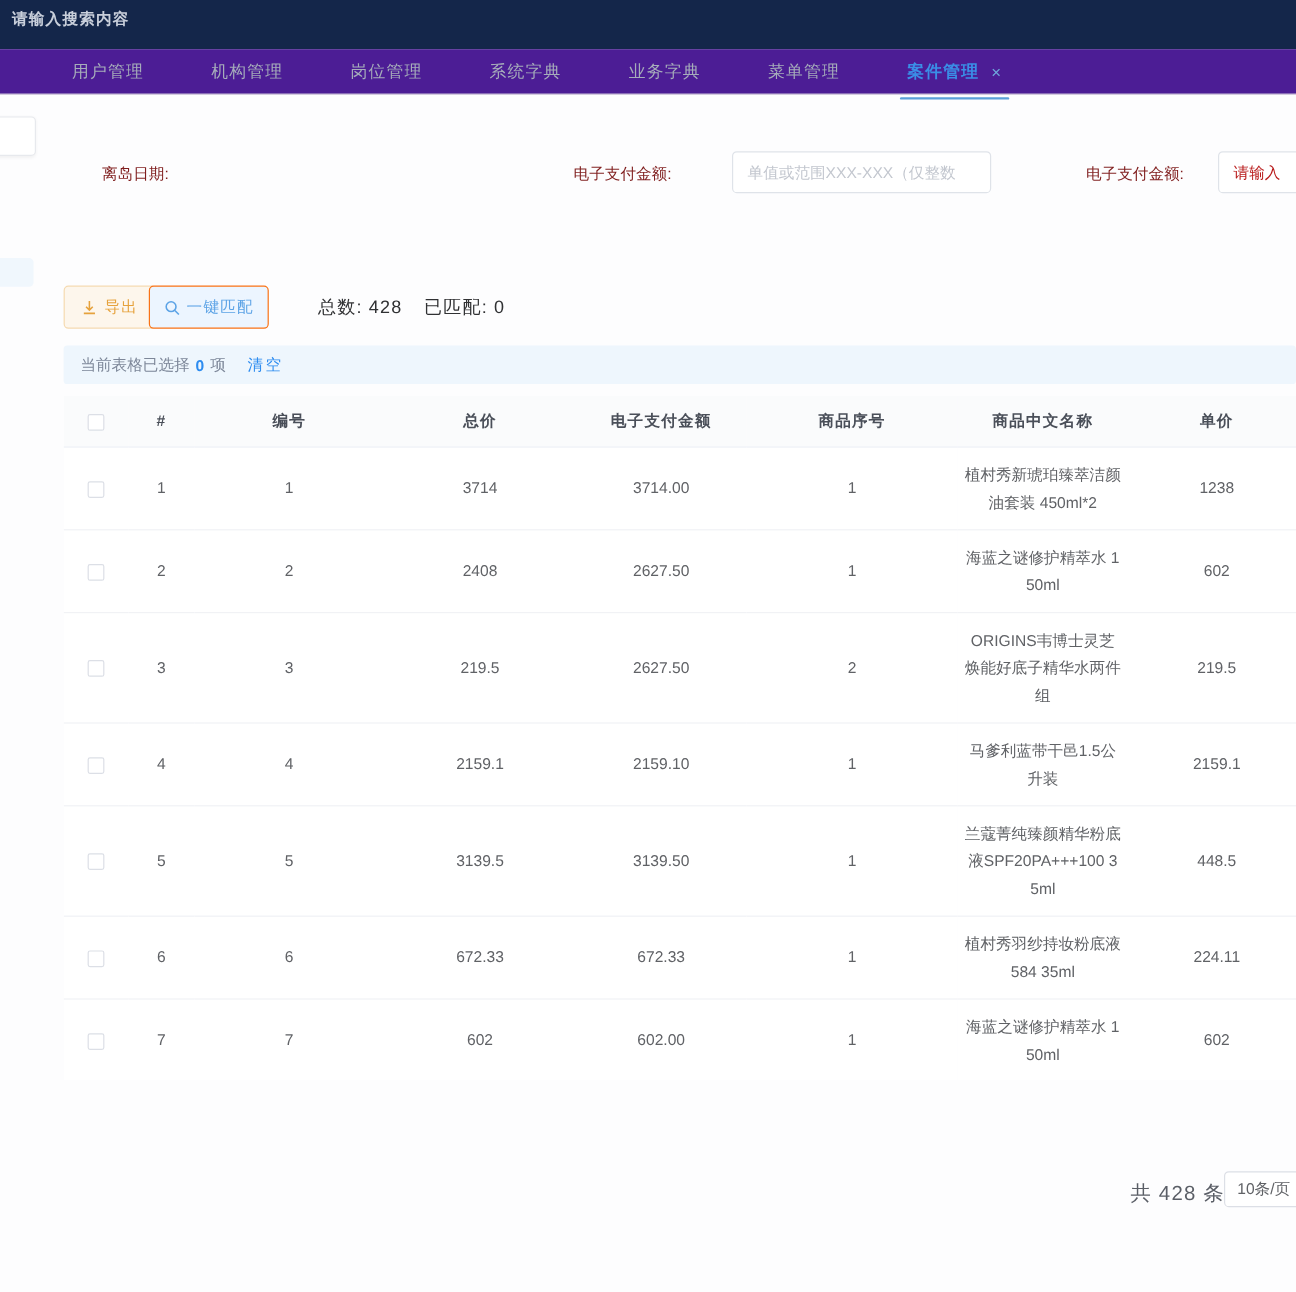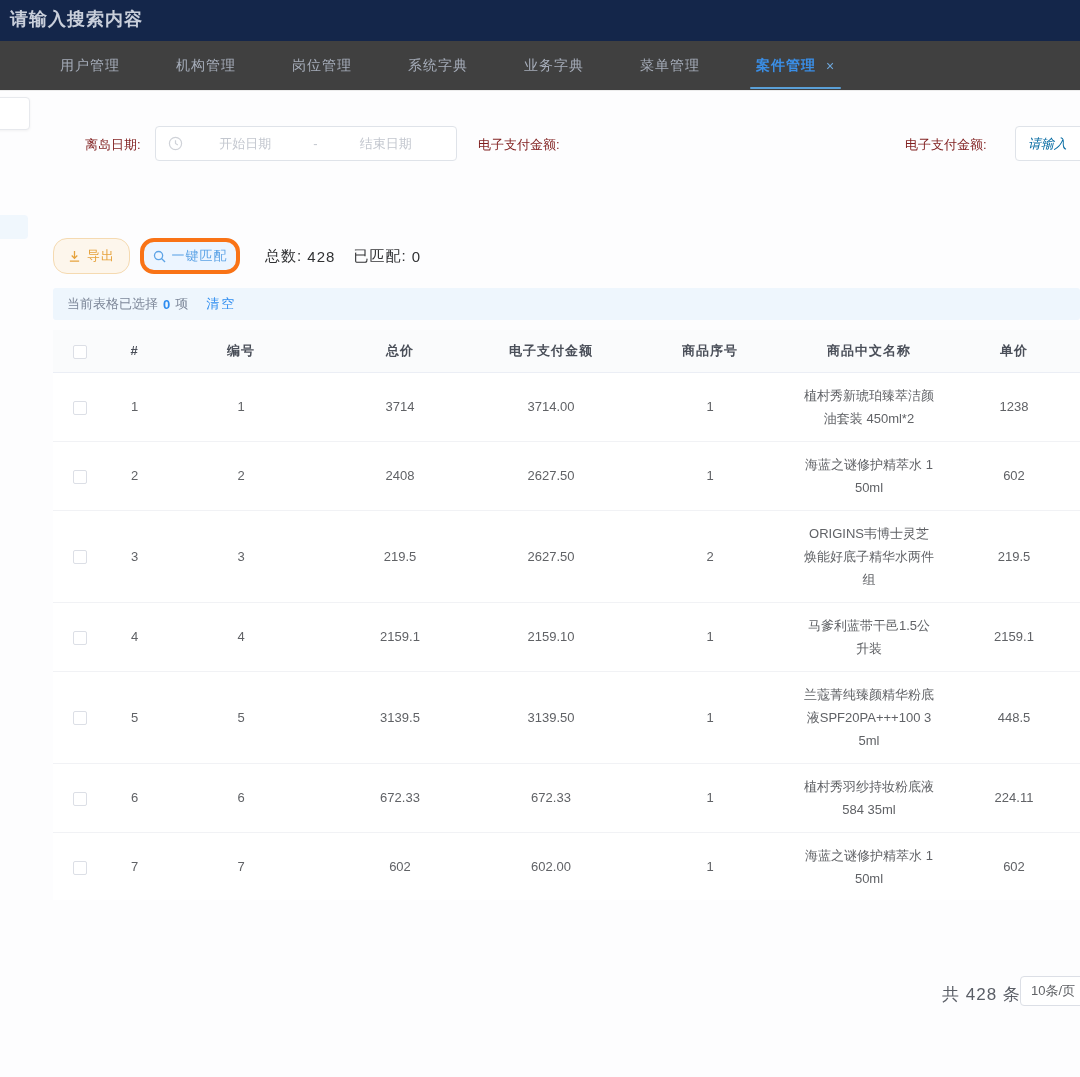--- a/index.html
+++ b/index.html
@@ -11,28 +11,28 @@
     color:#606266;
   }
 
   
   .navbar {
     position:absolute; left:0; top:0; width:1080px; height:41px;
     background:#14264a;
   }
   .navbar .search-ph {
     position:absolute; left:10px; top:7px;
-    font-size:18px; font-weight:600; color:#c9cfdb; letter-spacing:1px;
+    font-size:13px; font-weight:600; color:#c9cfdb; letter-spacing:1px;
     cursor:text;
   }
 
   
   .tabbar {
-    position:absolute; left:0; top:41px; width:1080px; height:50px;
-    background:#404040; border-bottom:1px solid #ececec;
+    position:absolute; left:0; top:41px; width:1080px; height:38px;
+    background:#4c1d95; border-bottom:1px solid #ececec;
     display:flex; align-items:center; padding-left:60px;
   }
   .tab {
     position:relative; height:50px; display:flex; align-items:center;
     margin-right:56px; font-size:14px; color:#a6adba; cursor:pointer;
     letter-spacing:1px; white-space:nowrap;
   }
   .tab.active { color:#3a8ee6; font-weight:600; }
   .tab.active::after {
     content:""; position:absolute; left:-6px; right:-6px; bottom:2px;
@@ -62,36 +62,36 @@
     display:flex; align-items:center; font-size:13px; color:#c0c4cc;
     cursor:text;
   }
   .date-range { left:155px; width:302px; padding:0 12px; }
   .date-range .ph { flex:1; text-align:center; color:#c3c7cf; }
   .date-range .sep { width:24px; text-align:center; color:#c3c7cf; }
   .clock { width:15px; height:15px; flex:0 0 15px; margin-right:4px; opacity:.75; }
   .amount-input { left:610px; width:216px; padding:0 12px; }
   .amount-input .ph { color:#c3c7cf; }
   .name-input { left:1015px; width:120px; padding:0 12px; }
-  .name-input .ph { color:#0369a1;font-style:italic; }
+  .name-input .ph { color:#b91c1c; }
 
   
   .toolbar { position:absolute; left:0; top:238px; width:1080px; height:36px; }
   .btn {
-    position:absolute; top:0; height:36px; border-radius:14px;
+    position:absolute; top:0; height:36px; border-radius:4px;
     display:flex; align-items:center; justify-content:center;
     font-size:13px; cursor:pointer; letter-spacing:1px;
   }
   .btn-export {
     left:53px; width:77px;
     background:#fdf6ec; border:1px solid #f5dab1; color:#e6a23c;
   }
   .btn-match {
-    left:140px; width:100px;
-    background:#ecf5ff; border:4px solid #f97316; color:#5ca3e6;
+    left:124px; width:100px;
+    background:#ecf5ff; border:1px solid #f97316; color:#5ca3e6;
   }
   .btn svg { margin-right:6px; }
   .stats {
     position:absolute; left:265px; top:0; height:36px;
     display:flex; align-items:center;
     font-size:15px; color:#303133; font-weight:400; letter-spacing:1px;
   }
   .stats .gap { width:18px; }
 
   
@@ -157,31 +157,25 @@
     <span class="close-x">×</span>
   </div>
 </div>
 
 <div class="left-stub"></div>
 <div class="left-stub2"></div>
 
 <div class="filters">
   <span class="f-label" style="left:85px;">离岛日期:</span>
 
-  <div class="f-input date-range">
-    <svg class="clock" viewBox="0 0 16 16" fill="none" stroke="#c0c4cc" stroke-width="1.3">
-      <circle cx="8" cy="8" r="6.5"></circle>
-        <path d="M8 4.5V8l2.5 1.5"></path>
-    </svg>
-    <span class="ph">开始日期</span>
-    <span class="sep">-</span>
-    <span class="ph">结束日期</span>
-  </div>
 
   <span class="f-label" style="left:478px;">电子支付金额:</span>
+  <div class="f-input amount-input">
+    <span class="ph">单值或范围XXX-XXX（仅整数</span>
+  </div>
 
   <span class="f-label" style="left:905px;">电子支付金额:</span>
   <div class="f-input name-input">
     <span class="ph">请输入</span>
   </div>
 </div>
 
 <div class="toolbar">
   <div class="btn btn-export">
     <svg width="13" height="13" viewBox="0 0 14 14" fill="none" stroke="#e6a23c" stroke-width="1.4">

